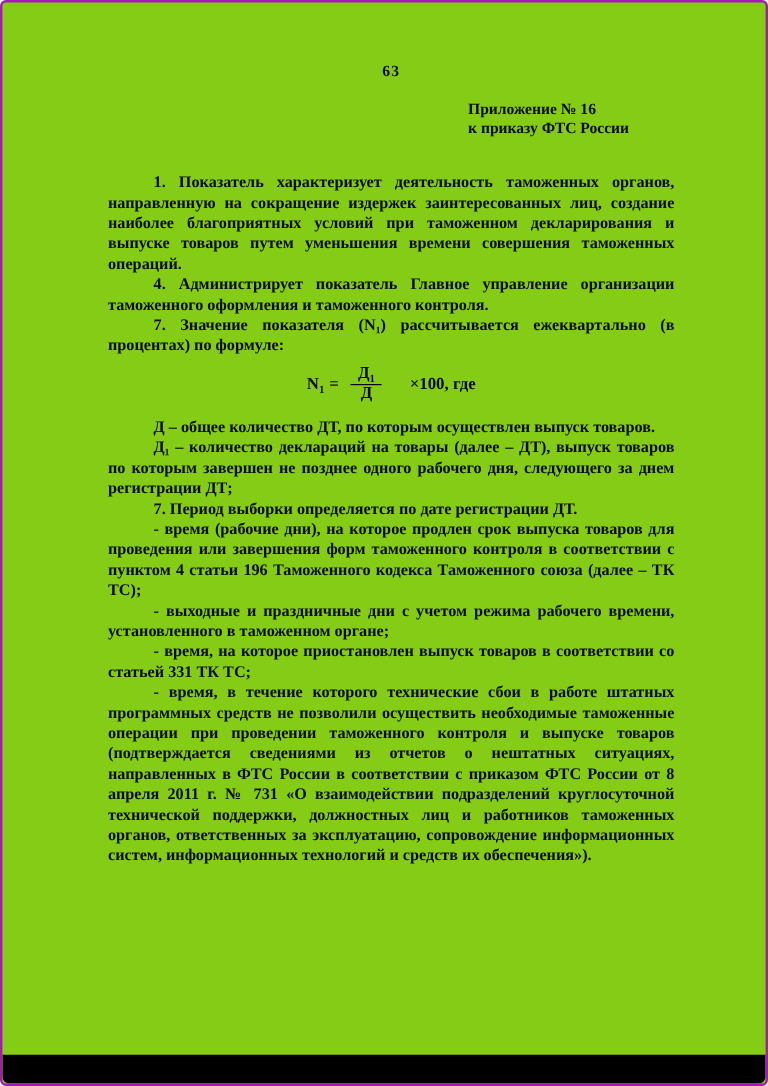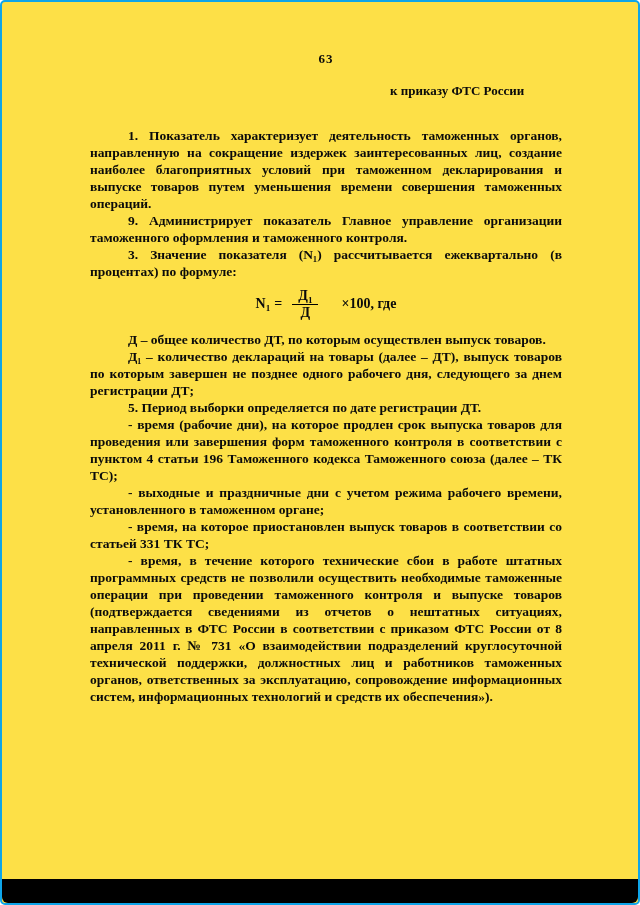--- a/index.html
+++ b/index.html
@@ -11,23 +11,23 @@
     width: 640px;
     height: 905px;
     position: relative;
     font-family: "Liberation Serif", "DejaVu Serif", serif;
     color: #0b0b0b;
   }
   .page {
     position: absolute;
     inset: 0;
     box-sizing: border-box;
-    border: 2px solid #0ea5e9;
+    border: 2px solid #a21caf;
     border-radius: 5px;
-    background: #fde047;
+    background: #84cc16;
     overflow: hidden;
   }
   .bottom-bar {
     position: absolute;
     left: 0;
     right: 0;
     bottom: 0;
     height: 24px;
     background: #000;
     border-radius: 0 0 6px 6px;
@@ -99,39 +99,40 @@
 </style>
 </head>
 <body>
 
 <div class="page">
   <div class="content">
 
     <div class="page-number">63</div>
 
     <div class="appendix-header">
+      <div class="hline">Приложение № 16</div>
       <div class="hline">к приказу ФТС России</div>
     </div>
 
 
     <div class="body-text">
       <p class="para">1. Показатель характеризует деятельность таможенных органов, направленную на сокращение издержек заинтересованных лиц, создание наиболее благоприятных условий при таможенном декларирования и выпуске товаров путем уменьшения времени совершения таможенных операций.</p>
-      <p class="para">9. Администрирует показатель Главное управление организации таможенного оформления и таможенного контроля.</p>
-      <p class="para">3. Значение показателя (N₁) рассчитывается ежеквартально (в процентах) по формуле:</p>
+      <p class="para">4. Администрирует показатель Главное управление организации таможенного оформления и таможенного контроля.</p>
+      <p class="para">7. Значение показателя (N₁) рассчитывается ежеквартально (в процентах) по формуле:</p>
 
       <div class="formula">
         <span class="f-lhs"><span>N</span><sub class="fsub">1</sub></span><span class="f-eq">=</span><span class="frac">
             <span class="num"><span>Д</span><sub class="fsub">1</sub></span>
             <span class="den">Д</span>
           </span><span class="f-rhs">×100, где</span>
       </div>
 
       <p class="para">Д – общее количество ДТ, по которым осуществлен выпуск товаров.</p>
       <p class="para">Д₁ – количество деклараций на товары (далее – ДТ), выпуск товаров по которым завершен не позднее одного рабочего дня, следующего за днем регистрации ДТ;</p>
-      <p class="para">5. Период выборки определяется по дате регистрации ДТ.</p>
+      <p class="para">7. Период выборки определяется по дате регистрации ДТ.</p>
       <p class="para">- время (рабочие дни), на которое продлен срок выпуска товаров для проведения или завершения форм таможенного контроля в соответствии с пунктом 4 статьи 196 Таможенного кодекса Таможенного союза (далее – ТК ТС);</p>
       <p class="para">- выходные и праздничные дни с учетом режима рабочего времени, установленного в таможенном органе;</p>
       <p class="para">- время, на которое приостановлен выпуск товаров в соответствии со статьей 331 ТК ТС;</p>
       <p class="para">- время, в течение которого технические сбои в работе штатных программных средств не позволили осуществить необходимые таможенные операции при проведении таможенного контроля и выпуске товаров (подтверждается сведениями из отчетов о нештатных ситуациях, направленных в ФТС России в соответствии с приказом ФТС России от 8 апреля 2011 г. № 731 «О взаимодействии подразделений круглосуточной технической поддержки, должностных лиц и работников таможенных органов, ответственных за эксплуатацию, сопровождение информационных систем, информационных технологий и средств их обеспечения»).</p>
     </div>
 
   </div>
   <div class="bottom-bar"></div>
 </div>
 

